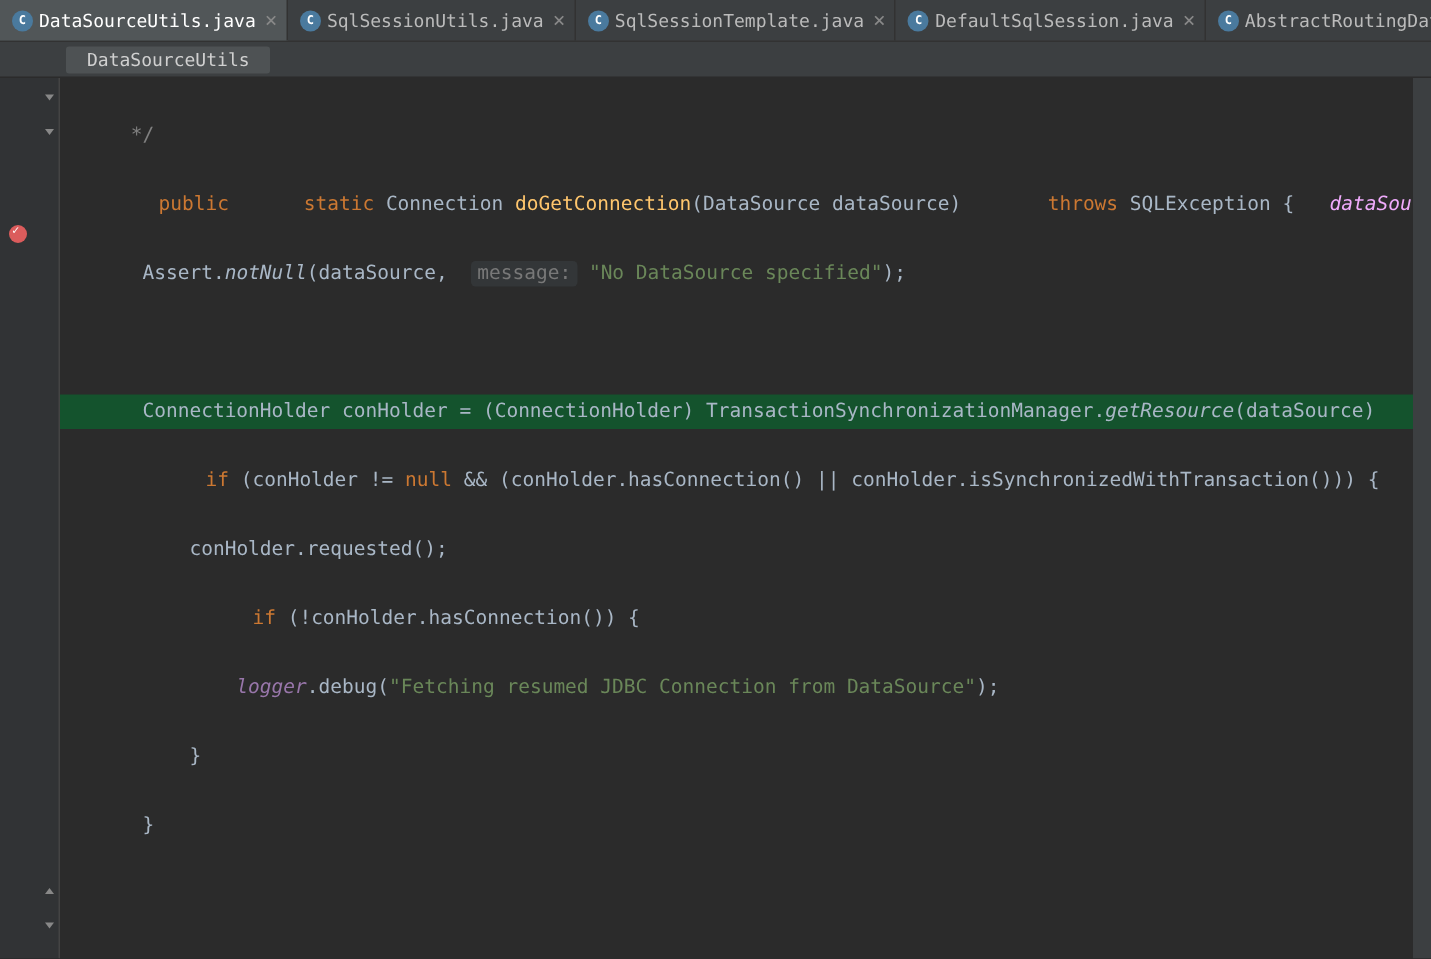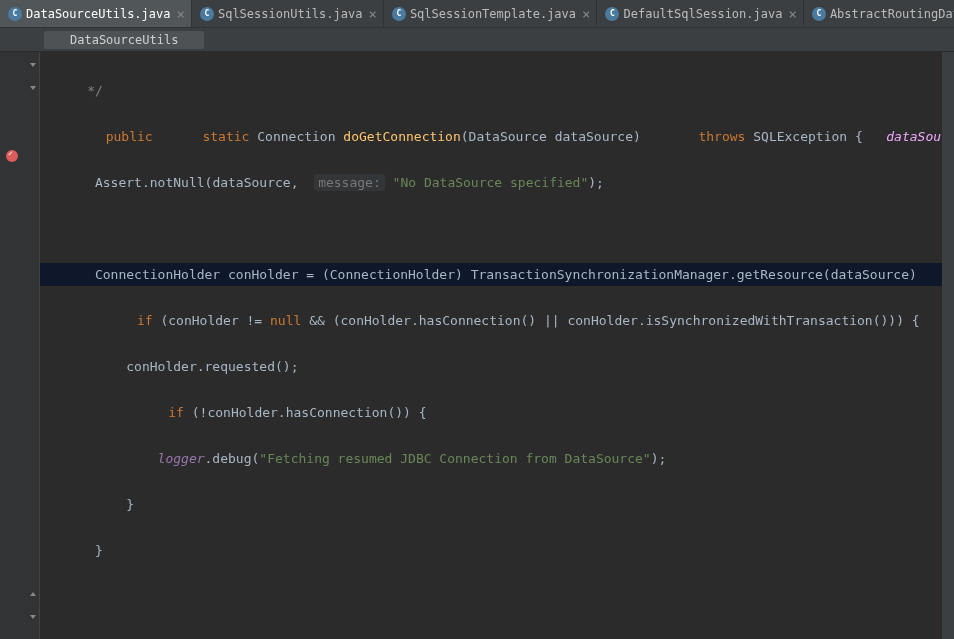--- a/index.html
+++ b/index.html
@@ -54,21 +54,21 @@
   display: flex;
   background: #3c3f41;
   height: 24px;
   align-items: center;
   padding-left: 44px;
   gap: 6px;
   border-bottom: 1px solid #2b2b2b;
 }
 .breadcrumb-item {
   background: #4e5254;
-  padding: 2px 26px;
+  padding: 2px 14px;
   border-radius: 2px;
   font-size: 12px;
   color: #d0d0d0;
 }
 .editor-area {
   display: flex;
   height: calc(100% - 52px);
 }
 .gutter {
   width: 40px;
@@ -100,30 +100,30 @@
   top: -1px;
 }
 .code {
   flex: 1;
   padding-top: 4px;
   overflow: hidden;
   white-space: pre;
   line-height: 23px;
 }
 .line { padding-left: 8px; height: 23px; }
-.line.error-bg { background: #0f172a; }
+.line.error-bg { background: #14532d; }
 .kw { color: #cc7832; margin-left: 42px; }
 .str { color: #6a8759; }
 .comment { color: #808080; }
 .method { color: #ffc66d; margin-top: 20px; }
 .field { color: #9876aa; font-style: italic; }
 .hint { color: #f0abfc; font-style: italic; }
 .param-hint { color: #787878; background: #333638; padding: 1px 4px; border-radius: 3px; font-style: normal; }
 .literal { color: #cc7832; }
-.static-italic { }
+.static-italic { font-style: italic; }
 .right-bar {
   width: 12px;
   background: #3c3f41;
   flex-shrink: 0;
 }
 </style>
 </head>
 <body>
 
 <div class="tab-bar">

